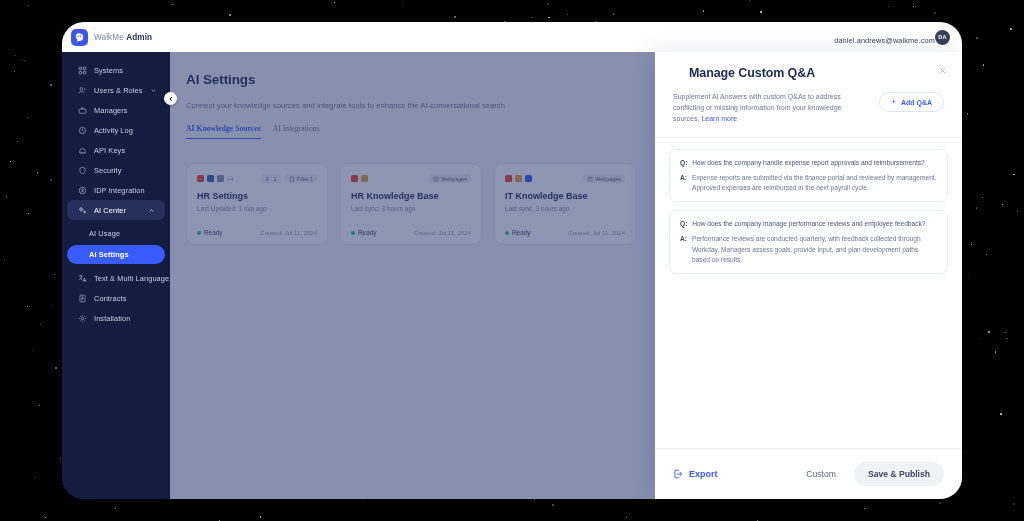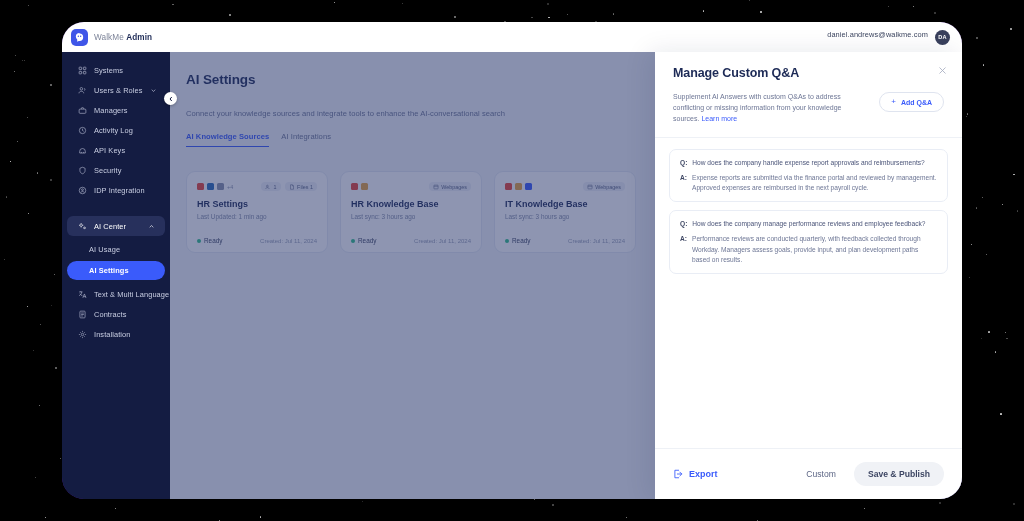--- a/index.html
+++ b/index.html
@@ -37,21 +37,21 @@
   }
   .brand { display: flex; align-items: center; gap: 6px; }
   .brand-logo {
     width: 17px; height: 17px; border-radius: 5px;
     background: #3f56e8; position: relative;
     display: flex; align-items: center; justify-content: center;
   }
   .brand-logo svg { display: block; }
   .brand-txt { font-size: 8.2px; color: #7d8499; letter-spacing: .1px; }
   .brand-txt b { color: #1d2a56; font-weight: 700; }
-  .topright { display: flex; align-items: flex-start; gap: 7px; }
+  .topright { display: flex; align-items: flex-end; }
   .user-email { font-size: 7.4px; color: #3c4560; letter-spacing: .1px; }
   .avatar {
     width: 15px; height: 15px; border-radius: 50%;
     background: #39405c; color: #fff; font-size: 5.6px; font-weight: 700;
     display: flex; align-items: center; justify-content: center; letter-spacing: .3px;
   }
 
   
   .sidebar {
     position: absolute; left: 0; top: 30px; width: 108px; bottom: 0;
@@ -60,21 +60,21 @@
   }
   .nav-item {
     height: 20px; display: flex; align-items: center; gap: 7px;
     padding: 0 10px 0 11px; margin: 0 5px;
     border-radius: 6px; position: relative;
     color: #c9cee2; font-size: 7.4px; letter-spacing: .1px;
     cursor: default;
     text-align: center;
   }
   .nav-item .lbl { white-space: nowrap; }
-  .nav-item.active-group { background: #27305c; color: #fff; margin-top: 16px; }
+  .nav-item.active-group { background: #27305c; color: #fff; }
   .nav-ico { width: 9px; height: 9px; flex: 0 0 9px; opacity: .82; display:block; }
   .nav-ico svg { display: block; }
   .chev { margin-left: auto; width: 7px; height: 7px; opacity: .75; }
   .chev svg { display: block; }
 
   .subnav { padding: 2px 0 2px 0; }
   .sub-item {
     height: 19px; display: flex; align-items: center;
     margin: 2px 5px; padding-left: 22px; border-radius: 13px;
     font-size: 7.4px; color: #c9cee2; letter-spacing: .1px;
@@ -89,24 +89,24 @@
   }
   .collapse-btn svg { display: block; }
 
   
   .main {
     position: absolute; left: 108px; top: 30px; right: 0; bottom: 0;
     background: #f2f5f9; overflow: hidden;
   }
   .main-inner { padding: 20px 18px 0 16px; }
   .page-title { font-size: 13.5px; font-weight: 700; color: #1d2a56; letter-spacing: -.1px; }
-  .page-sub { margin-top: 22px; font-size: 7.6px; color: #6d7695; letter-spacing: .05px; }
+  .page-sub { margin-top: 14px; font-size: 7.6px; color: #6d7695; letter-spacing: .05px; }
 
   .tabs { display: flex; gap: 12px; margin-top: 14px; }
-  .tab { font-size: 7.6px; color: #6d7695; padding-bottom: 5px; letter-spacing: .05px; }
+  .tab { font-size: 7.6px; color: #6d7695; padding-bottom: 5px; letter-spacing: .05px; font-family: Liberation Serif, serif; }
   .tab.active { color: #3a5bfb; border-bottom: 1.6px solid #3a5bfb; font-weight: 600; }
 
   .cards { display: flex; gap: 12px; margin-top: 24px; }
   .card {
     width: 142px; height: 82px; background: #fff; border-radius: 9px;
     border: 1px solid #e4e9f2; padding: 10px 10px 8px 10px;
     display: flex; flex-direction: column;
   }
   .card-top { display: flex; align-items: center; justify-content: space-between; }
   .src-icons { display: flex; align-items: center; gap: 3px; }
@@ -132,21 +132,21 @@
   }
 
   
   .drawer {
     position: absolute; right: 0; top: 30px; bottom: 0; width: 307px;
     background: #fff; display: flex; flex-direction: column;
     box-shadow: -6px 0 24px rgba(20,28,66,.10);
     z-index: 5;
   }
   .drawer-head { padding: 14px 18px 0 18px; position: relative; }
-  .drawer-title { font-size: 12.5px; font-weight: 700; color: #1d2a56; letter-spacing: -.1px; }
+  .drawer-title { font-size: 12.5px; font-weight: 700; color: #1d2a56; letter-spacing: -.1px; margin-left: 16px; }
   .close-x {
     position: absolute; right: 14px; top: 13px; width: 11px; height: 11px;
     display: flex; align-items: center; justify-content: center;
   }
   .close-x svg { display: block; }
 
   .drawer-desc-row {
     display: flex; align-items: flex-start; justify-content: space-between;
     gap: 10px; padding: 12px 18px 12px 18px;
     border-bottom: 1px solid #eef1f6;

